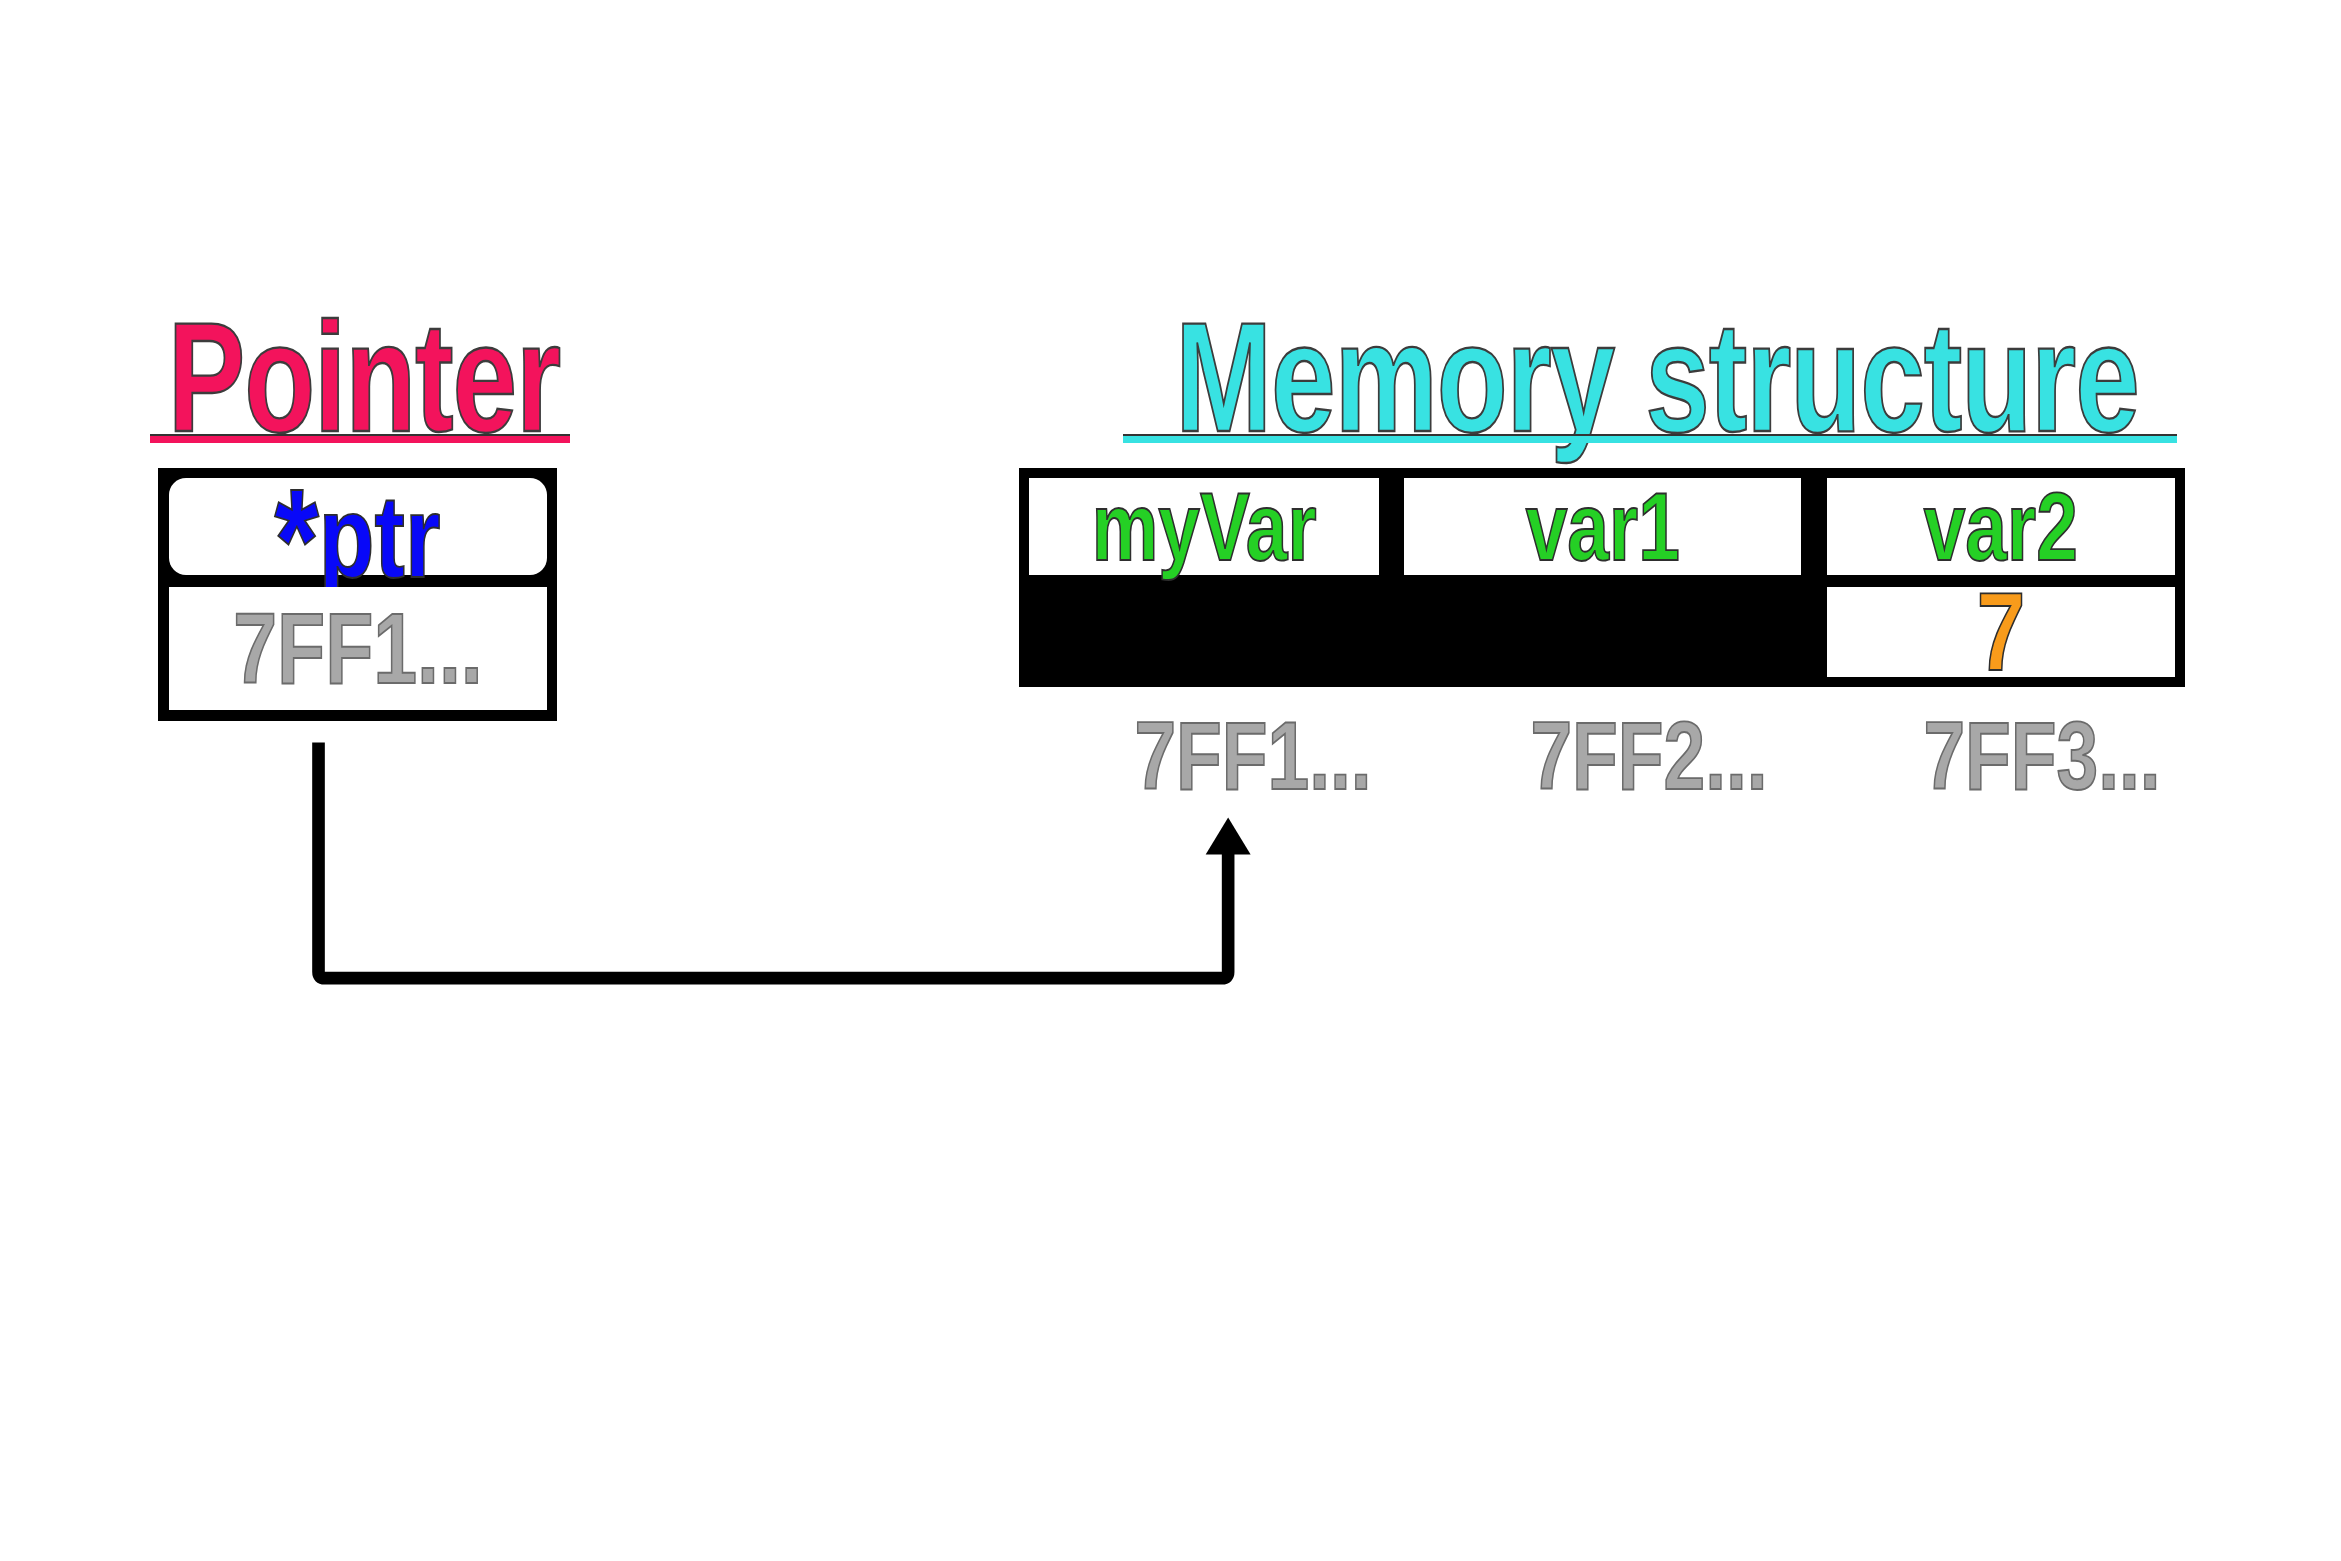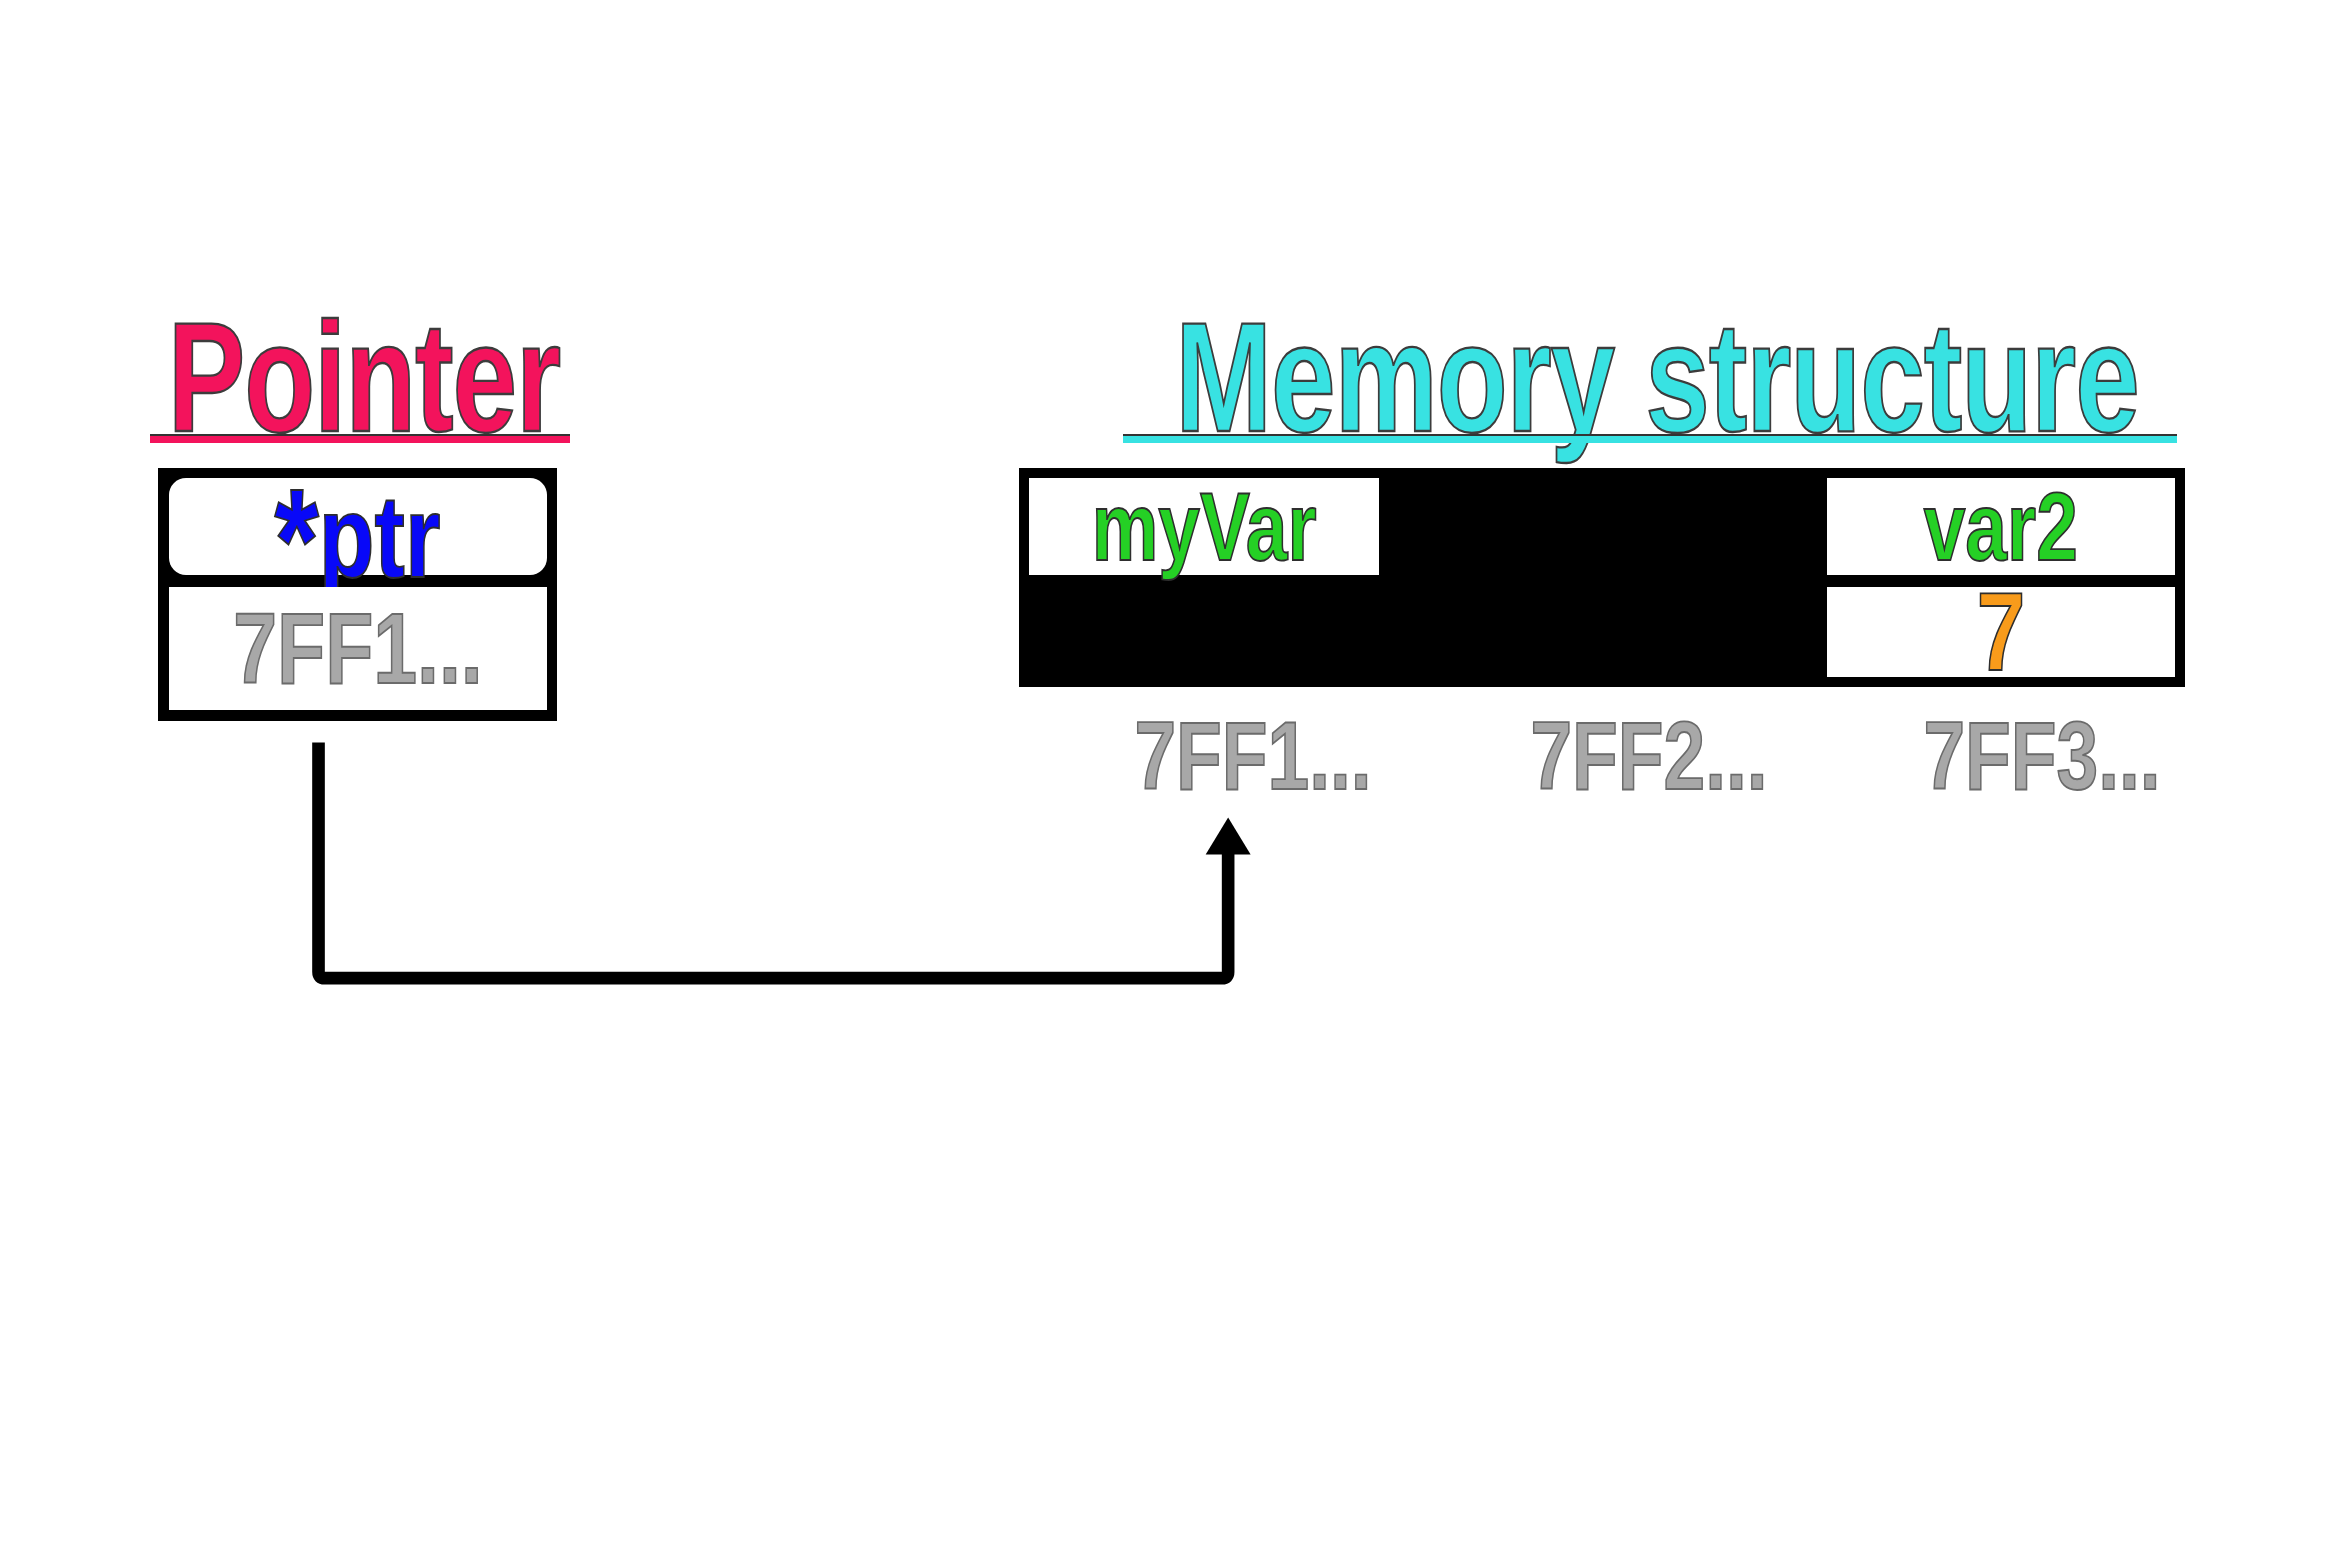--- a/index.html
+++ b/index.html
@@ -102,20 +102,23 @@
     </div>
     <div class="cell" id="ptr-addr-cell">
       <span class="squeeze gray-text ptr-addr-text">7FF1...</span>
     </div>
   </div>
 
   <div class="black-frame" id="memory-table">
     <div class="cell hdr-cell col1">
       <span class="squeeze hdr-text">myVar</span>
     </div>
+    <div class="cell hdr-cell col2">
+      <span class="squeeze hdr-text">var1</span>
+    </div>
     <div class="cell hdr-cell col3">
       <span class="squeeze hdr-text">var2</span>
     </div>
 
     <div class="cell val-cell col3">
       <span class="squeeze val-text">7</span>
     </div>
   </div>
 
   <div class="addr-label gray-text" id="addr-1">7FF1...</div>

